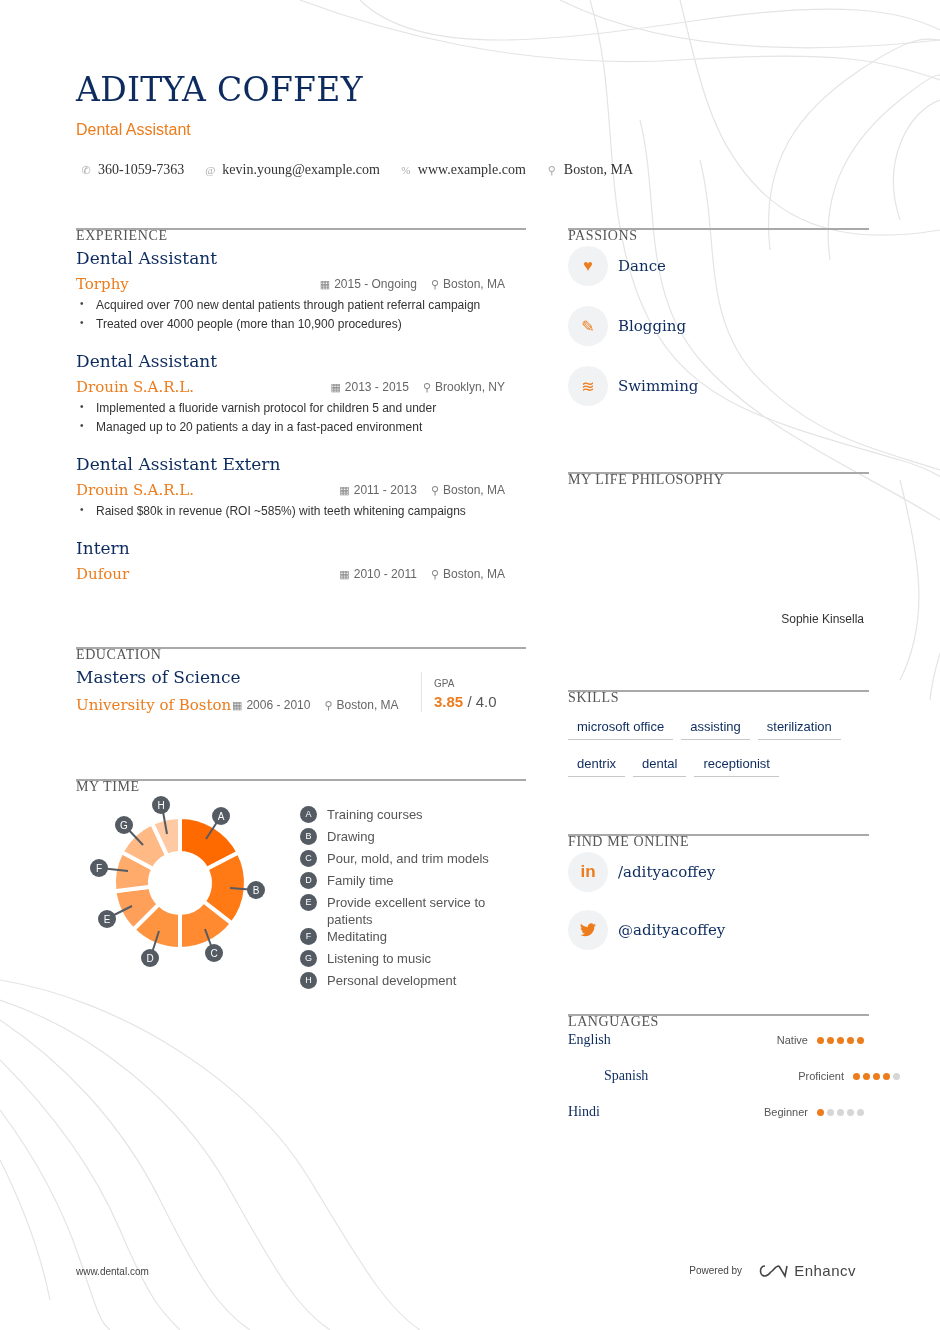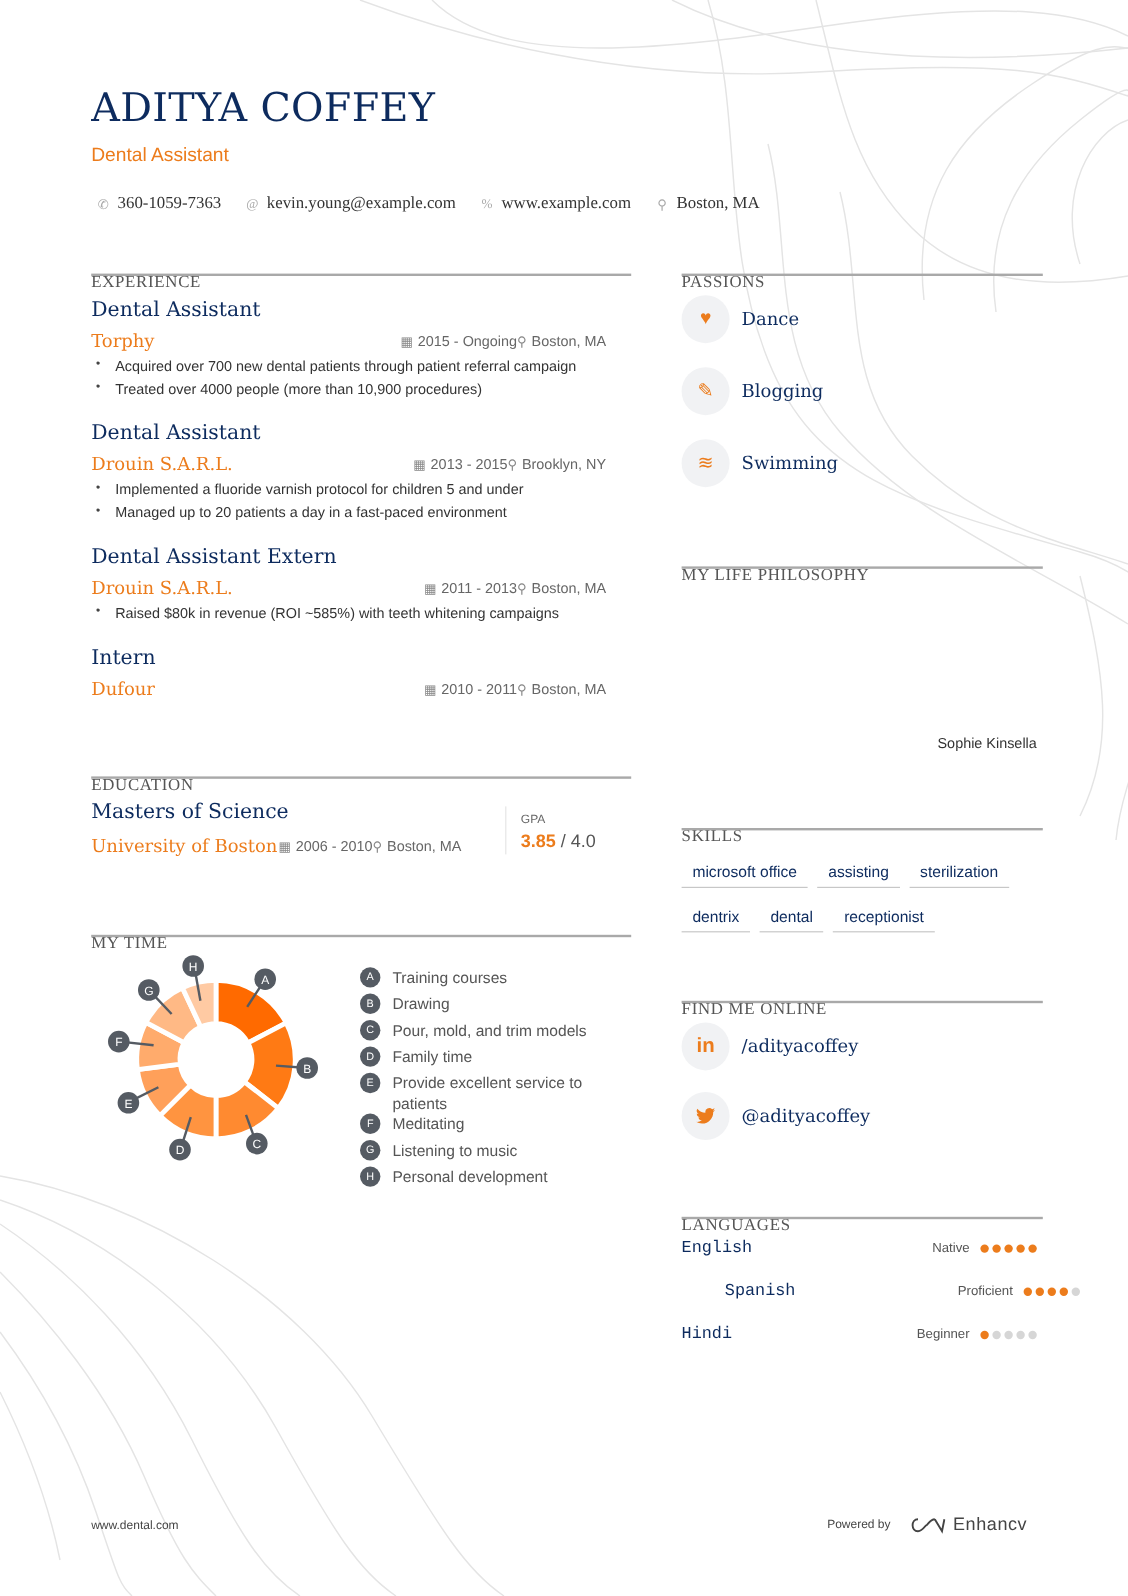--- a/index.html
+++ b/index.html
@@ -12,21 +12,21 @@
   .role { position: absolute; left: 76px; top: 121px; font-size: 16px; color: #ec7c1c; }
   .contacts { position: absolute; left: 80px; top: 162px; display: flex; gap: 20px; font-family: "Liberation Serif", serif; font-size: 14px; color: #333; }
   .contact { display: flex; align-items: center; gap: 6px; }
   .contact .ic { color: #aaa; font-size: 11px; width: 12px; text-align: center; }
 
   .sec-title { position: absolute; font-family: "Liberation Serif", serif; font-size: 14px; letter-spacing: 0.6px; color: #555; text-transform: uppercase; margin-top: 20px; }
   .sec-rule { position: absolute; height: 2px; background: #a9a9a9; }
 
   .job-title { position: absolute; font-family: "DejaVu Serif", serif; font-size: 17px; color: #0d2b5e; }
   .company { position: absolute; font-family: "DejaVu Serif", serif; font-size: 15px; color: #ec7c1c; }
-  .meta { position: absolute; display: flex; font-size: 12px; color: #666; }
+  .meta { position: absolute; display: flex; gap: 14px; font-size: 12px; color: #666; }
   .meta span.ic { color: #888; margin-right: 4px; font-size: 11px; }
   .bullet { position: absolute; left: 80px; font-size: 12px; color: #333; display: flex; }
   .bullet .dot { width: 16px; color: #444; font-size: 10px; }
 
   .gpa-label { position: absolute; left: 434px; top: 678px; font-size: 10px; color: #666; }
   .gpa-val { position: absolute; left: 434px; top: 693px; font-size: 15px; color: #555; }
   .gpa-val b { color: #ec7c1c; font-weight: bold; }
   .gpa-sep { position: absolute; left: 421px; top: 672px; width: 1px; height: 40px; background: #e5e5e5; }
 
   .legend { position: absolute; left: 300px; top: 806px; width: 220px; }
@@ -40,21 +40,21 @@
   .quote { position: absolute; left: 568px; top: 490px; width: 300px; font-family: "DejaVu Serif", serif; font-style: italic; font-size: 15px; line-height: 20px; color: #ec7c1c; }
   .quote-author { position: absolute; right: 76px; top: 612px; font-size: 12px; color: #333; }
 
   .skills { position: absolute; left: 568px; top: 716px; width: 300px; display: flex; flex-wrap: wrap; gap: 13px 8px; }
   .skill { padding: 3px 9px 5px; font-size: 13px; color: #0d2b5e; border-bottom: 1px solid #c7c7c7; }
 
   .online { position: absolute; left: 568px; display: flex; align-items: center; }
   .online-label { margin-left: 10px; font-family: "DejaVu Serif", serif; font-size: 15px; color: #0d2b5e; }
 
   .lang { position: absolute; left: 568px; width: 296px; display: flex; align-items: center; justify-content: space-between; }
-  .lang-name { font-family: Liberation Mono, monospace; font-size: 14px; color: #0d2b5e; }
+  .lang-name { font-family: Liberation Serif, serif; font-size: 14px; color: #0d2b5e; }
   .lang-right { display: flex; align-items: center; gap: 9px; }
   .lang-level { font-size: 11px; color: #555; }
   .dots { display: flex; gap: 3px; }
   .dots i { width: 7px; height: 7px; border-radius: 50%; background: #d6d6d6; display: block; }
   .dots i.on { background: #ec7c1c; }
 
   .footer-left { position: absolute; left: 76px; top: 1266px; font-size: 10px; color: #444; }
   .footer-right { position: absolute; right: 84px; top: 1262px; display: flex; align-items: center; gap: 14px; }
   .powered { font-size: 10px; color: #444; }
   .brand { display: flex; align-items: center; gap: 6px; font-size: 15px; color: #444; letter-spacing: 0.5px; }

